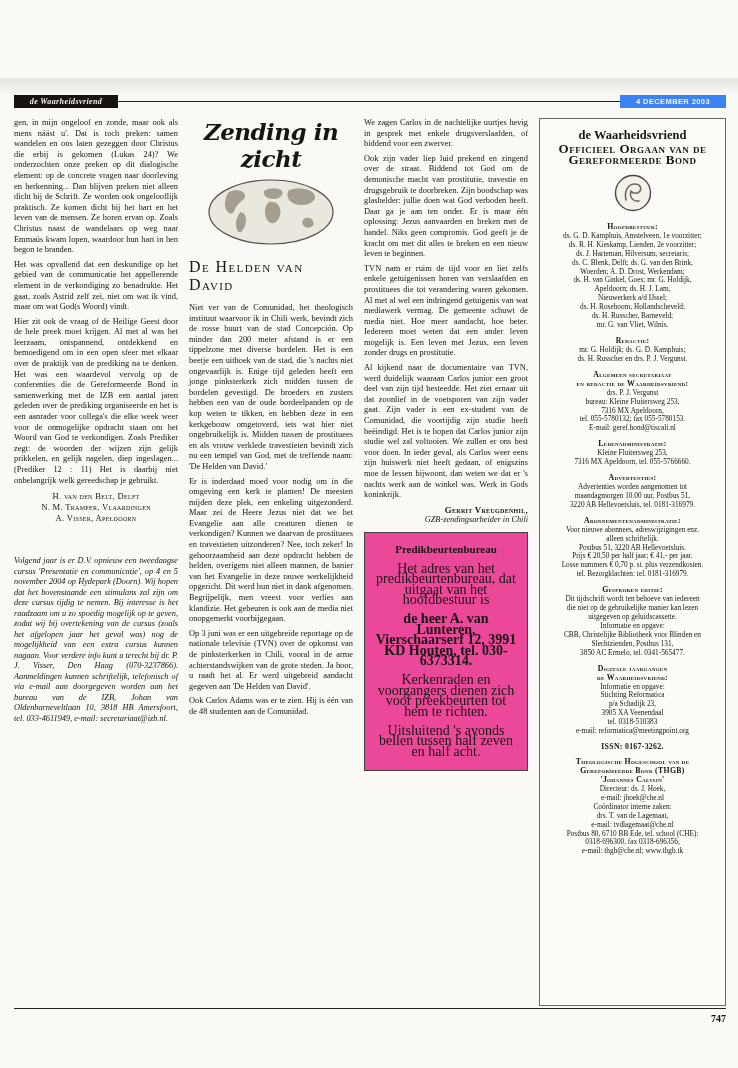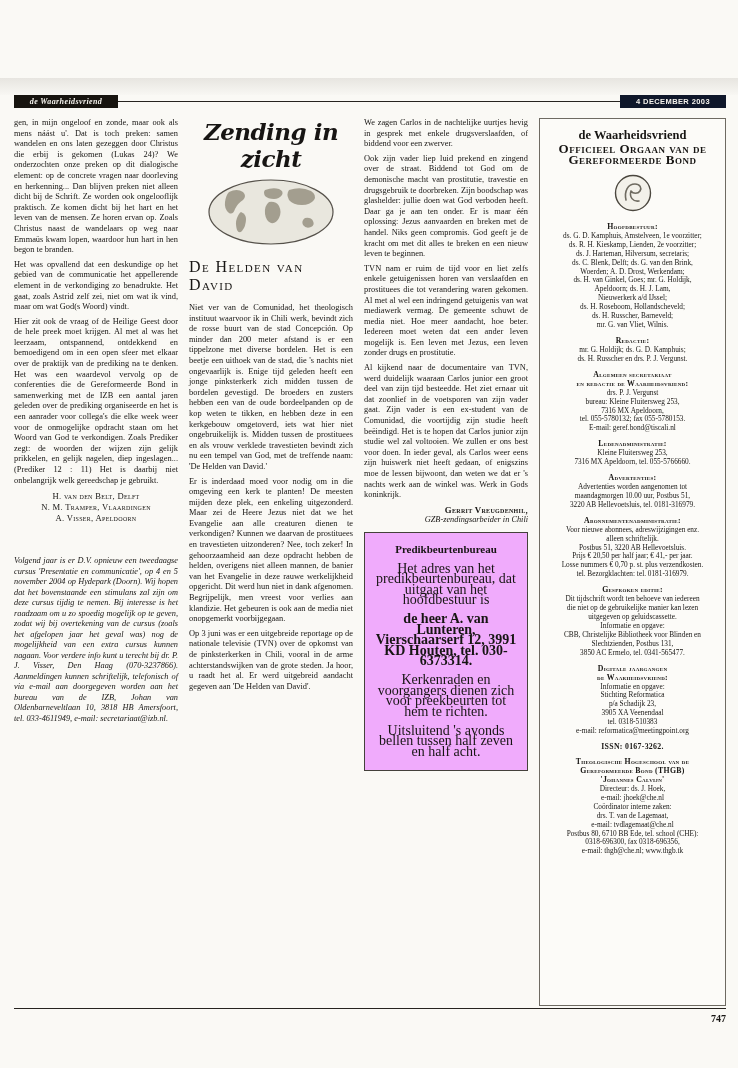--- a/index.html
+++ b/index.html
@@ -8,42 +8,42 @@
     background:#faf9f5;color:#171513;
     font-family:"Liberation Serif", serif;
   }
   .scan-band{position:absolute;top:78px;left:0;right:0;height:17px;
     background:linear-gradient(#e7e5e0,#f8f7f3);}
   
   .head-rule{position:absolute;top:101px;left:14px;right:12px;height:1px;background:#26231f;}
   .logo-bar{position:absolute;top:95px;left:14px;width:104px;height:13px;background:#17140f;
     color:#f4f2ec;display:flex;align-items:center;justify-content:center;
     font:italic bold 8px "Liberation Serif",serif;letter-spacing:.4px;white-space:nowrap;}
-  .date-bar{position:absolute;top:95px;right:12px;width:106px;height:13px;background:#0f172a;
+  .date-bar{position:absolute;top:95px;right:12px;width:106px;height:13px;background:#3b82f6;
     color:#f4f2ec;display:flex;align-items:center;justify-content:center;
     font-family:"Liberation Sans",sans-serif;font-weight:bold;font-size:7.5px;letter-spacing:.4px;white-space:nowrap;}
   
   .content{position:absolute;top:118px;left:14px;right:12px;height:888px;display:flex;gap:11px;}
   .col{width:164px;flex:none;}
   .para{font-size:8.4px;line-height:10.6px;text-align:justify;margin:0 0 4px 0;}
   
   .sigs{text-align:center;margin:5px 0 6px;}
   .sig{font-variant:small-caps;font-size:8.6px;line-height:11px;letter-spacing:.3px;}
   .note{font-style:italic;font-size:8.3px;line-height:10.5px;text-align:justify;margin-top:32px;}
   
   .art-title{font-family:"DejaVu Serif",serif;font-style:italic;font-weight:bold;
     font-size:23px;text-align:center;margin:0 0 6px 0;letter-spacing:-.5px;}
   .map{text-align:center;margin:0 0 4px 0;}
   .art-sub{font-variant:small-caps;text-align:left;font-size:16px;letter-spacing:1.4px;
     margin:8px 0 9px 0;}
   
   .byline{text-align:right;margin:2px 0 8px 0;}
   .by1{font-variant:small-caps;font-weight:bold;font-size:8.8px;letter-spacing:.3px;}
   .by2{font-style:italic;font-size:8.3px;}
-  .pb-box{border:1px solid #44413b;background:#f0abfc;padding:10px 9px 4px 9px;text-align:center;margin-top:8px;}
+  .pb-box{border:1px solid #44413b;background:#ec4899;padding:10px 9px 4px 9px;text-align:center;margin-top:8px;}
   .pb-title{font-weight:bold;font-size:11px;margin:0 0 9px 0;}
   .pb-line{font-size:14px;line-height:10.4px;margin:0 0 9px 0;font-family:Liberation Serif, serif;}
   .pb-line.bold{font-weight:bold;}
   
   .sidebar{flex:1;border:1px solid #6e6a62;background:#fcfbf8;box-sizing:border-box;
     padding:9px 7px;text-align:center;font-size:7.3px;line-height:8.9px;}
   .sb-mast{font-weight:bold;font-size:12.5px;line-height:14px;}
   .sb-sub{font-variant:small-caps;font-weight:bold;font-size:13px;line-height:10.5px;
     letter-spacing:.5px;white-space:pre-line;margin-top:2px;}
   .sb-logo{margin:8px auto 2px auto;}
@@ -98,20 +98,21 @@
             <path d="M82,12 q12,-4 22,1 q6,4 3,9 q-4,5 -12,5 q-9,0 -13,-5 q-3,-6 0,-10z" fill="#a39e8f"></path>
             <path d="M98,40 q6,-1 8,3 q2,4 -2,6 q-5,2 -8,-2 q-2,-4 2,-7z" fill="#a39e8f"></path>
           </svg>
         </div>
         <div class="art-sub">De Helden van David</div>
       </div>
       <div class="paras">
           <div class="para">Niet ver van de Comunidad, het theologisch instituut waarvoor ik in Chili werk, bevindt zich de rosse buurt van de stad Concepción. Op minder dan 200 meter afstand is er een tippelzone met diverse bordelen. Het is een beetje een uithoek van de stad, die 's nachts niet ongevaarlijk is. Enige tijd geleden heeft een jonge pinksterkerk zich midden tussen de bordelen gevestigd. De broeders en zusters hebben een van de oude bordeelpanden op de kop weten te tikken, en hebben deze in een kerkgebouw omgetoverd, iets wat hier niet ongebruikelijk is. Midden tussen de prostituees en als vrouw verklede travestieten bevindt zich nu een tempel van God, met de treffende naam: 'De Helden van David.'</div>
           <div class="para">Er is inderdaad moed voor nodig om in die omgeving een kerk te planten! De meesten mijden deze plek, een enkeling uitgezonderd. Maar zei de Heere Jezus niet dat we het Evangelie aan alle creaturen dienen te verkondigen? Kunnen we daarvan de prostituees en travestieten uitzonderen? Nee, toch zeker! In gehoorzaamheid aan deze opdracht hebben de helden, overigens niet alleen mannen, de banier van het Evangelie in deze rauwe werkelijkheid opgericht. Dit werd hun niet in dank afgenomen. Begrijpelijk, men vreest voor verlies aan klandizie. Het gebeuren is ook aan de media niet onopgemerkt voorbijgegaan.</div>
           <div class="para">Op 3 juni was er een uitgebreide reportage op de nationale televisie (TVN) over de opkomst van de pinksterkerken in Chili, vooral in de arme achterstandswijken van de grote steden. Ja hoor, u raadt het al. Er werd uitgebreid aandacht gegeven aan 'De Helden van David'.</div>
+          <div class="para">Ook Carlos Adams was er te zien. Hij is één van de 48 studenten aan de Comunidad.</div>
         </div>
     </section>
 
     <section class="col">
       <div class="paras">
           <div class="para">We zagen Carlos in de nachtelijke uurtjes hevig in gesprek met enkele drugsverslaafden, of biddend voor een zwerver.</div>
           <div class="para">Ook zijn vader liep luid prekend en zingend over de straat. Biddend tot God om de demonische macht van prostitutie, travestie en drugsgebruik te doorbreken. Zijn boodschap was glashelder: jullie doen wat God verboden heeft. Daar ga je aan ten onder. Er is maar één oplossing: Jezus aanvaarden en breken met de handel. Niks geen compromis. God geeft je de kracht om met dit alles te breken en een nieuw leven te beginnen.</div>
           <div class="para">TVN nam er ruim de tijd voor en liet zelfs enkele getuigenissen horen van verslaafden en prostituees die tot verandering waren gekomen. Al met al wel een indringend getuigenis van wat mediawerk vermag. De gemeente schuwt de media niet. Hoe meer aandacht, hoe beter. Iedereen moet weten dat een ander leven mogelijk is. Een leven met Jezus, een leven zonder drugs en prostitutie.</div>
           <div class="para">Al kijkend naar de documentaire van TVN, werd duidelijk waaraan Carlos junior een groot deel van zijn tijd besteedde. Het ziet ernaar uit dat zoonlief in de voetsporen van zijn vader gaat. Zijn vader is een ex-student van de Comunidad, die voortijdig zijn studie heeft beëindigd. Het is te hopen dat Carlos junior zijn studie wel zal voltooien. We zullen er ons best voor doen. In ieder geval, als Carlos weer eens zijn huiswerk niet heeft gedaan, of enigszins moe de lessen bijwoont, dan weten we dat er 's nachts werk aan de winkel was. Werk in Gods koninkrijk.</div>
         </div>

